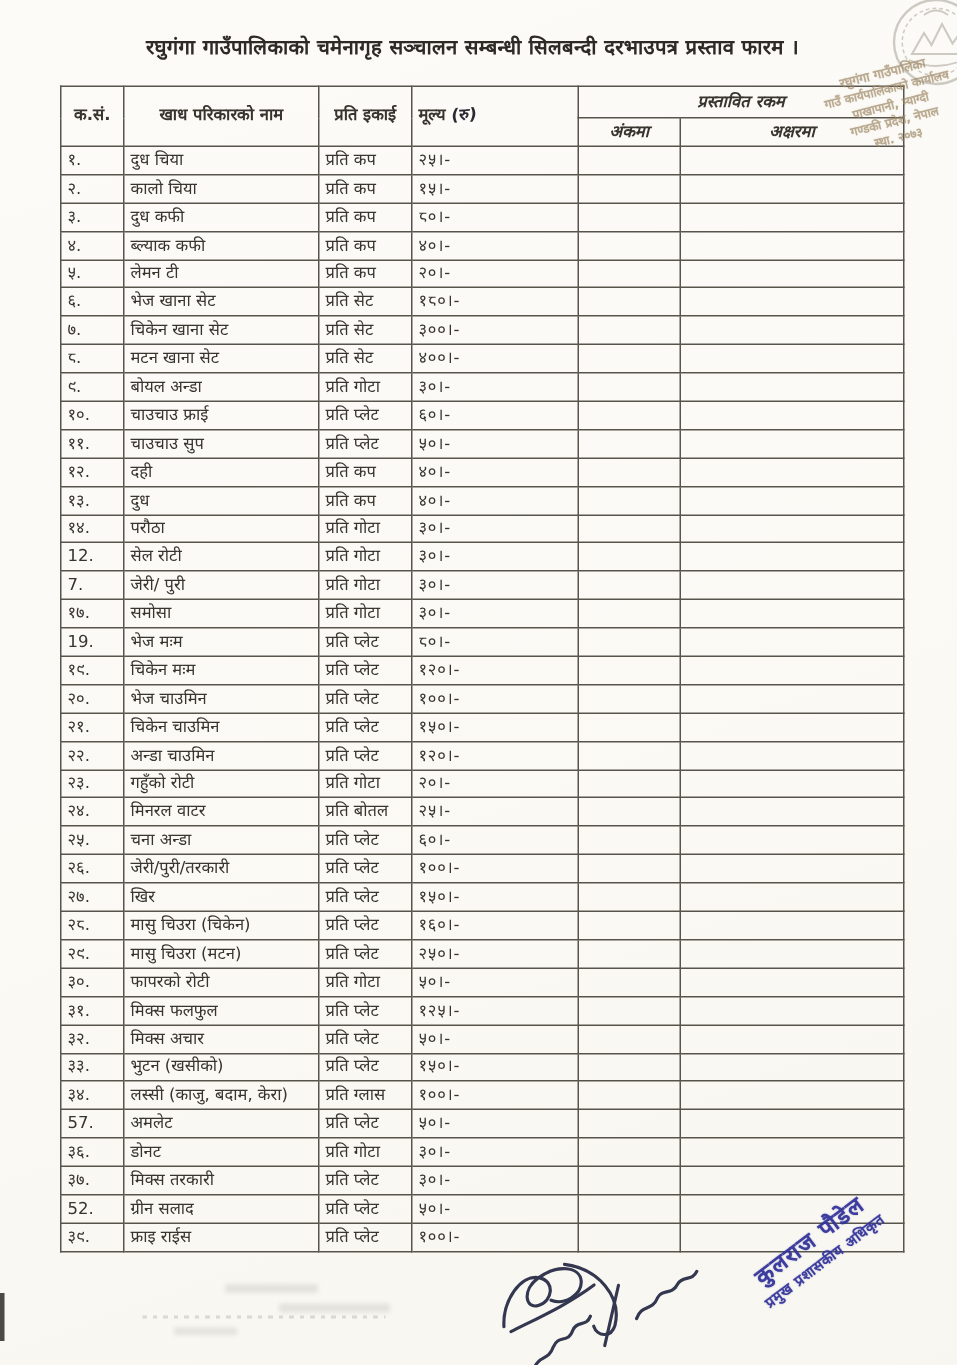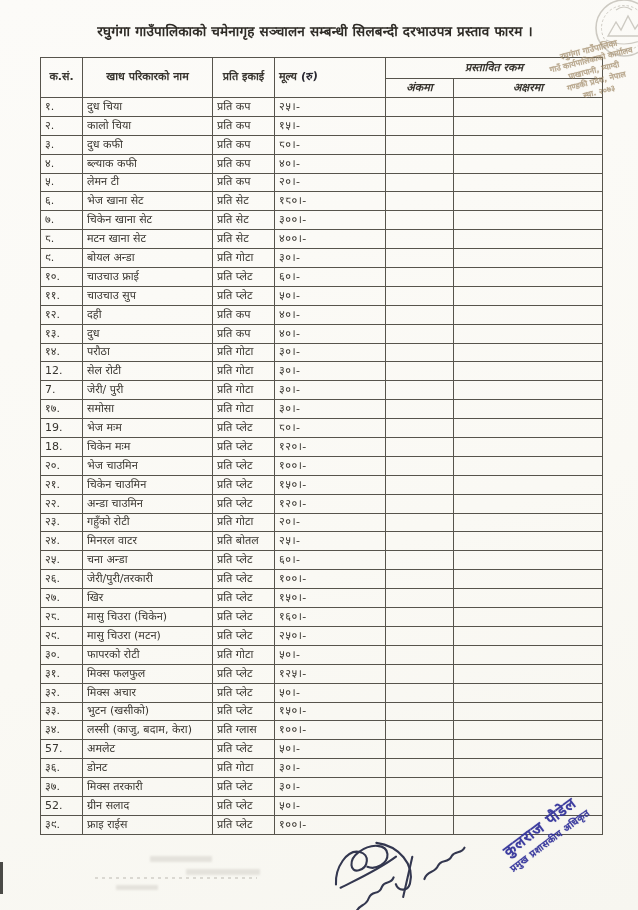--- a/index.html
+++ b/index.html
@@ -267,21 +267,21 @@
     </tr>
         <tr>
       <td class="c-sn">19.</td>
       <td class="c-name">भेज मःम</td>
       <td class="c-unit">प्रति प्लेट</td>
       <td class="c-price">८०।-</td>
       <td class="c-fig"></td>
       <td class="c-words"></td>
     </tr>
         <tr>
-      <td class="c-sn">18.</td>
+      <td class="c-sn">१९.</td>
       <td class="c-name">चिकेन मःम</td>
       <td class="c-unit">प्रति प्लेट</td>
       <td class="c-price">१२०।-</td>
       <td class="c-fig"></td>
       <td class="c-words"></td>
     </tr>
         <tr>
       <td class="c-sn">२०.</td>
       <td class="c-name">भेज चाउमिन</td>
       <td class="c-unit">प्रति प्लेट</td>

